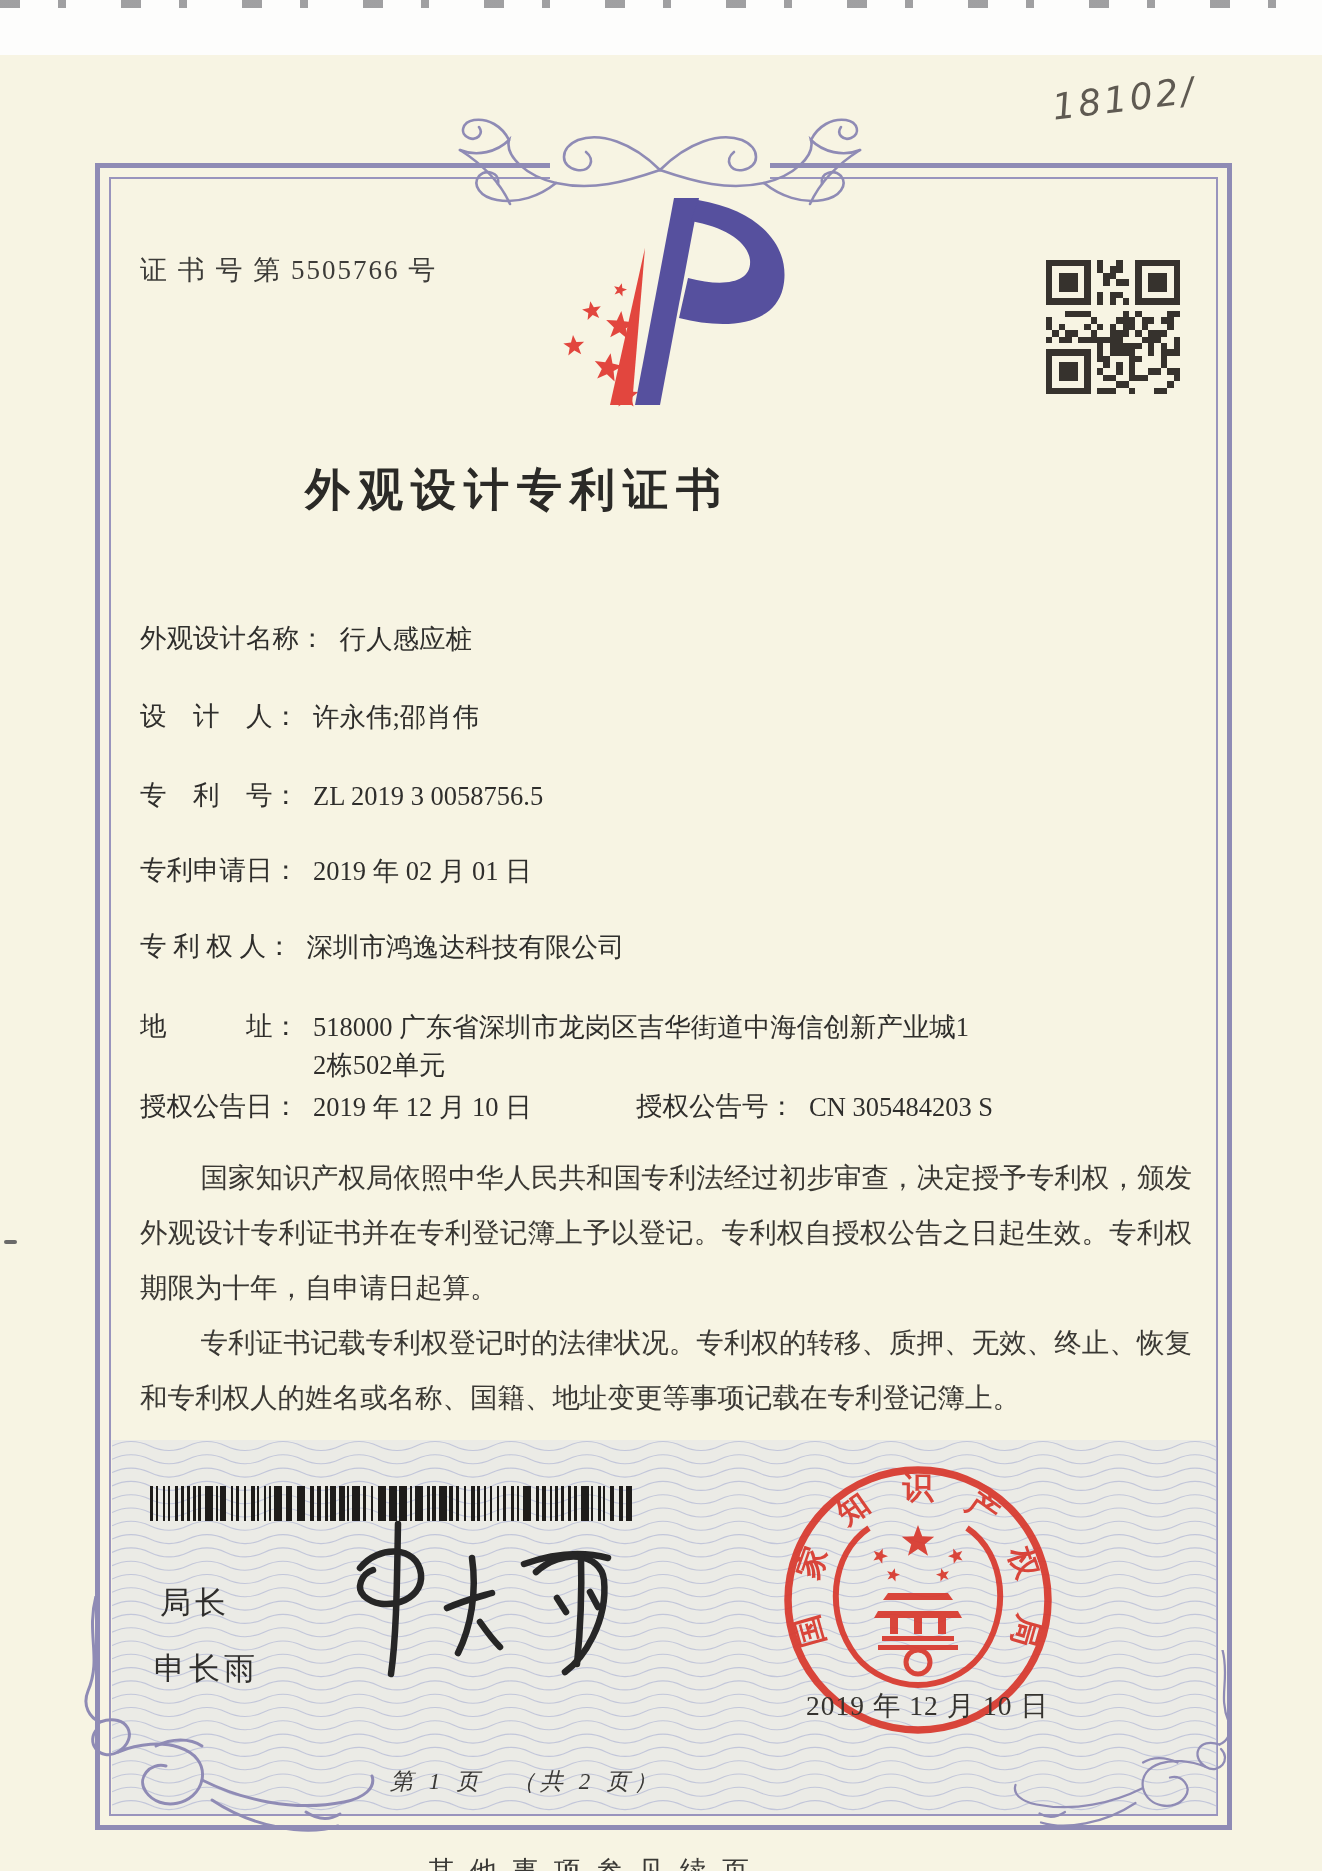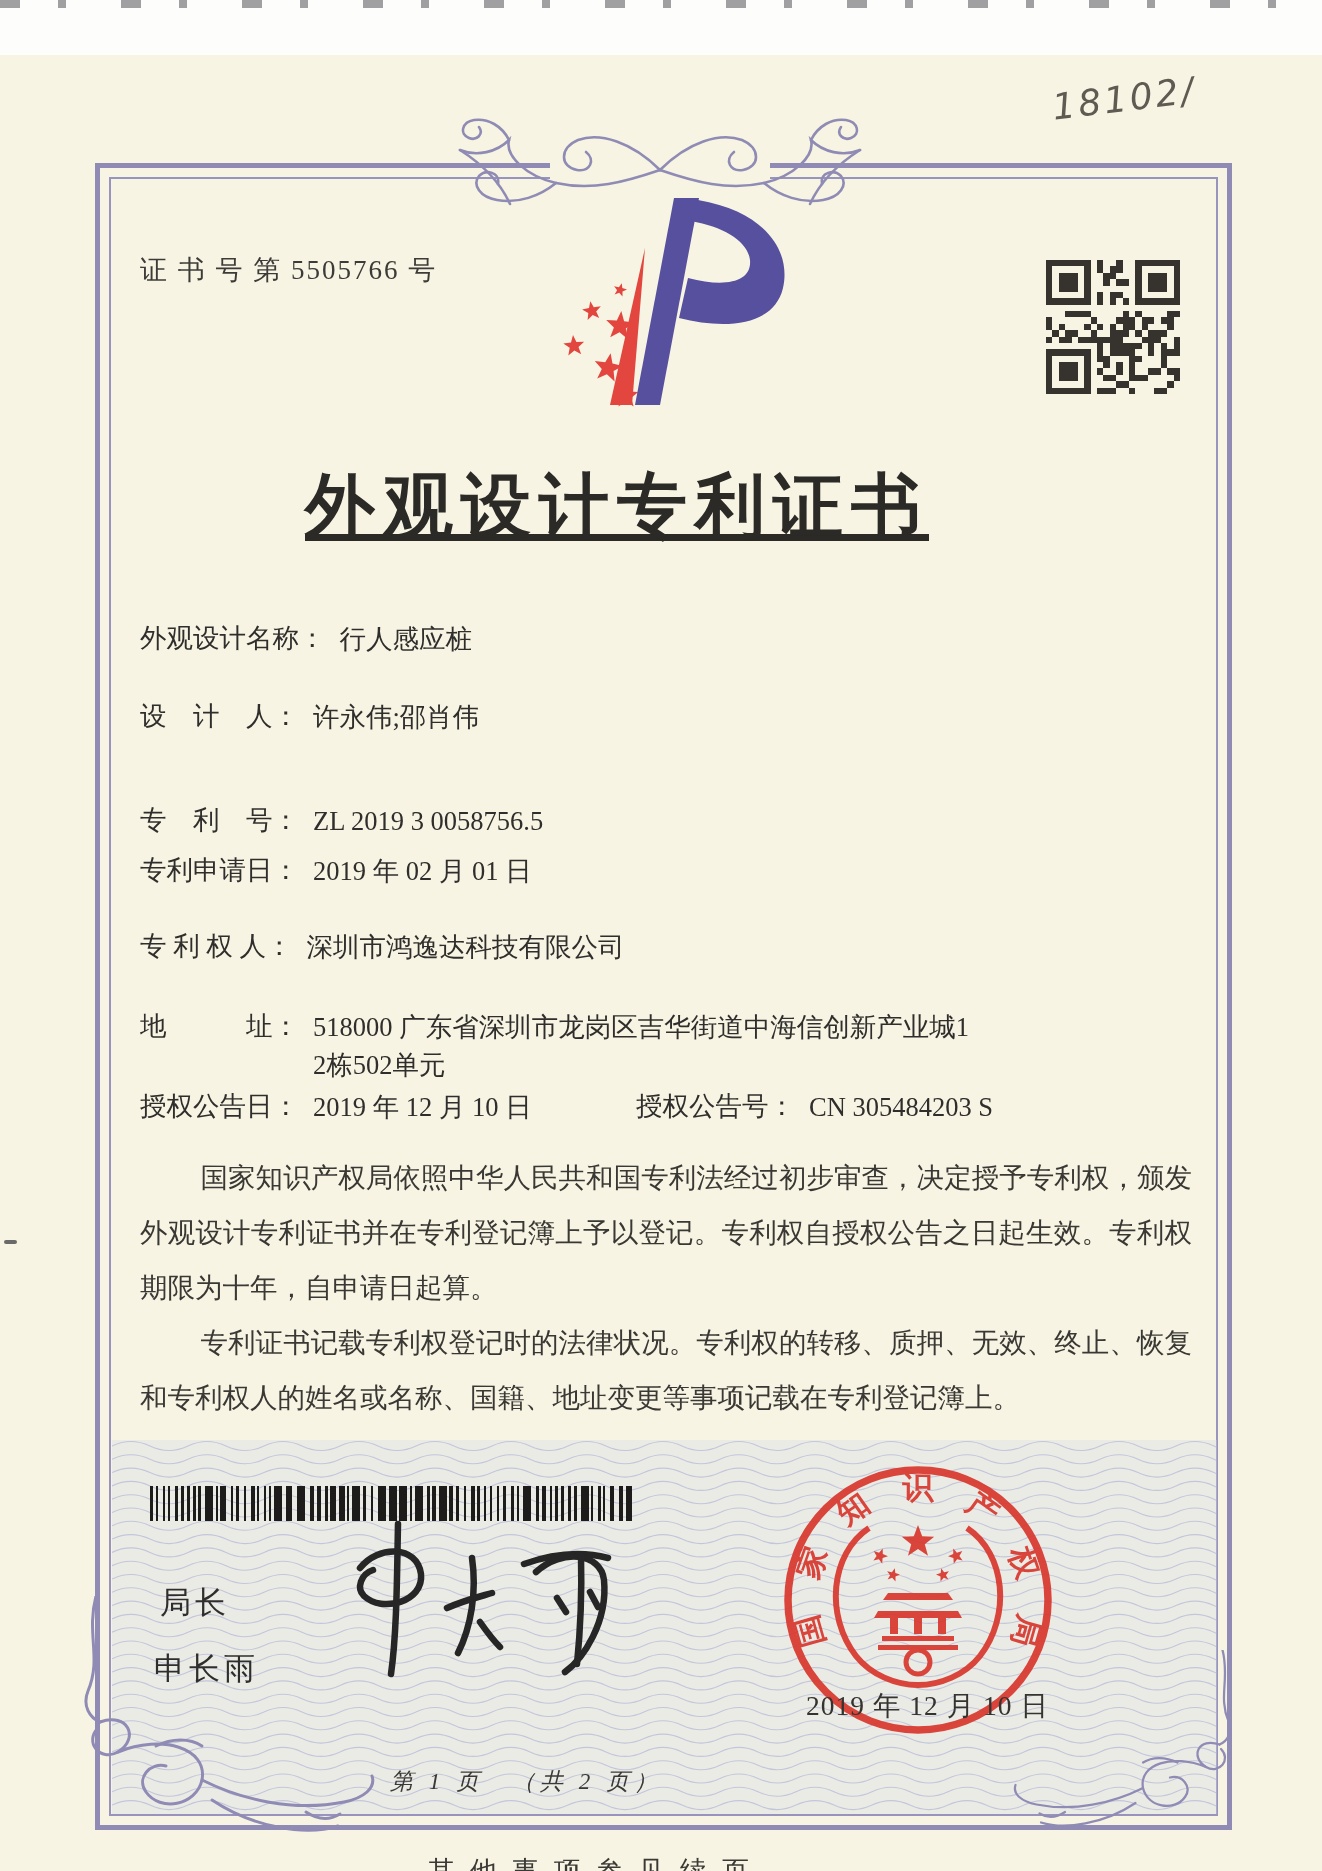--- a/index.html
+++ b/index.html
@@ -7,22 +7,22 @@
         font-family:"Liberation Serif","DejaVu Serif",serif;color:#343331;}
   .abs{position:absolute;}
   #speckles{left:0;top:0;width:1322px;height:8px;opacity:.45;
     background:repeating-linear-gradient(90deg,#2e2e33 0 20px,transparent 20px 58px,#2e2e33 58px 66px,transparent 66px 121px);}
   #paper{left:0;top:55px;width:1322px;height:1816px;background:#f7f4e3;}
   #frame-outer{left:95px;top:163px;width:1127px;height:1657px;border:5px solid #8f8bb5;}
   #frame-inner{left:109px;top:177px;width:1105px;height:1635px;border:2px solid #9994bd;}
   #handwritten-note{left:1052px;top:78px;font-family:"DejaVu Sans",cursive;font-style:italic;
     font-size:36px;color:#5f5a52;transform:rotate(-7deg);letter-spacing:3px;}
   #cert-no{left:140px;top:252px;font-size:27px;letter-spacing:2px;color:#3c3b38;}
-  #doc-title{left:305px;top:460px;font-size:70px;font-weight:bold;letter-spacing:8px;color:#29282574;
-    color:#2b2a27;text-decoration:underline;}
+  #doc-title{left:305px;top:460px;font-size:45px;font-weight:bold;letter-spacing:8px;color:#29282574;
+    color:#2b2a27;}
   .field-row{left:140px;display:flex;align-items:flex-start;font-size:26.5px;color:#2f2e2c;}
   .field-label{white-space:nowrap;}
   .field-value{margin-left:14px;white-space:pre-line;line-height:38px;}
   #grant-row2{left:636px;}
   #paragraphs{left:140px;top:1150px;width:1052px;}
   #paragraphs p{margin:0;font-size:27.5px;line-height:55px;text-indent:2.2em;text-align:justify;color:#3a3834;}
   #waves-wrap{left:112px;top:1440px;width:1105px;height:374px;background:rgba(213,218,236,.32);}
   #issuer-title{left:154px;top:1582px;font-size:31px;letter-spacing:4px;color:#2f2e2c;margin-left:6px;}
   #issuer-name{left:154px;top:1648px;font-size:31px;letter-spacing:4px;color:#2f2e2c;}
   #seal-date{left:806px;top:1688px;font-size:27.5px;letter-spacing:1px;color:#35332f;}
@@ -334,21 +334,21 @@
   <div class="abs" id="doc-title">外观设计专利证书</div>
 
   <div class="abs field-row" style="top:620px;">
     <span class="field-label">外观设计名称：</span>
     <span class="field-value">行人感应桩</span>
   </div>
   <div class="abs field-row" style="top:698px;">
     <span class="field-label">设　计　人：</span>
     <span class="field-value">许永伟;邵肖伟</span>
   </div>
-  <div class="abs field-row" style="top:802px;">
+  <div class="abs field-row" style="top:777px;">
     <span class="field-label">专　利　号：</span>
     <span class="field-value">ZL 2019 3 0058756.5</span>
   </div>
   <div class="abs field-row" style="top:852px;">
     <span class="field-label">专利申请日：</span>
     <span class="field-value">2019 年 02 月 01 日</span>
   </div>
   <div class="abs field-row" style="top:928px;">
     <span class="field-label">专 利 权 人：</span>
     <span class="field-value">深圳市鸿逸达科技有限公司</span>

